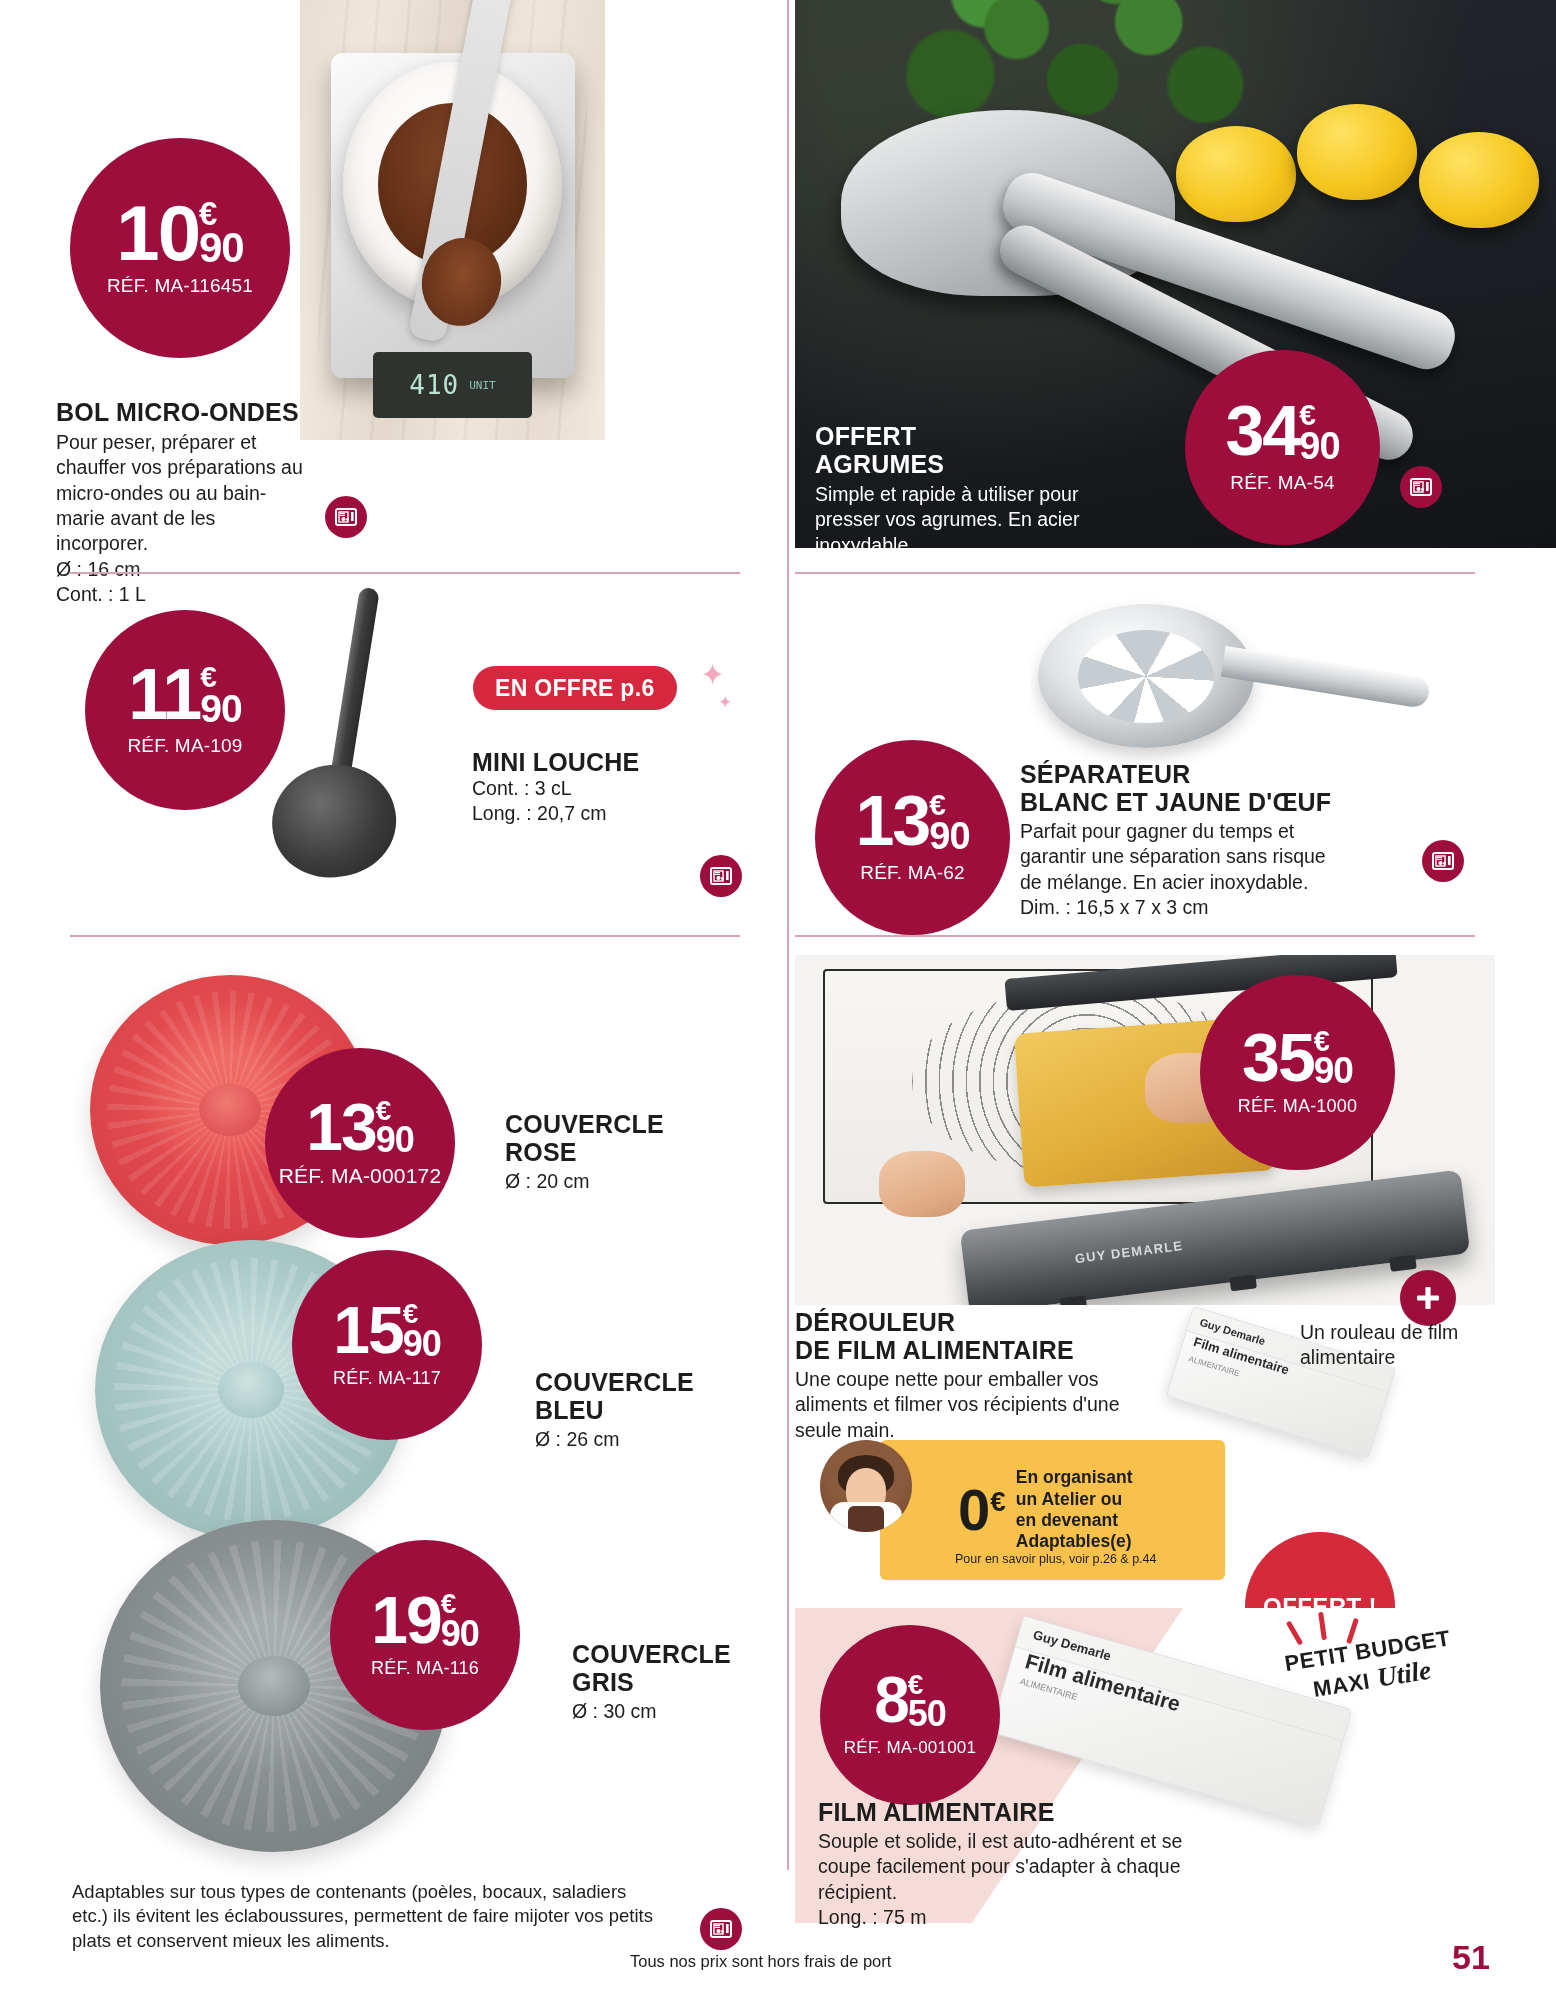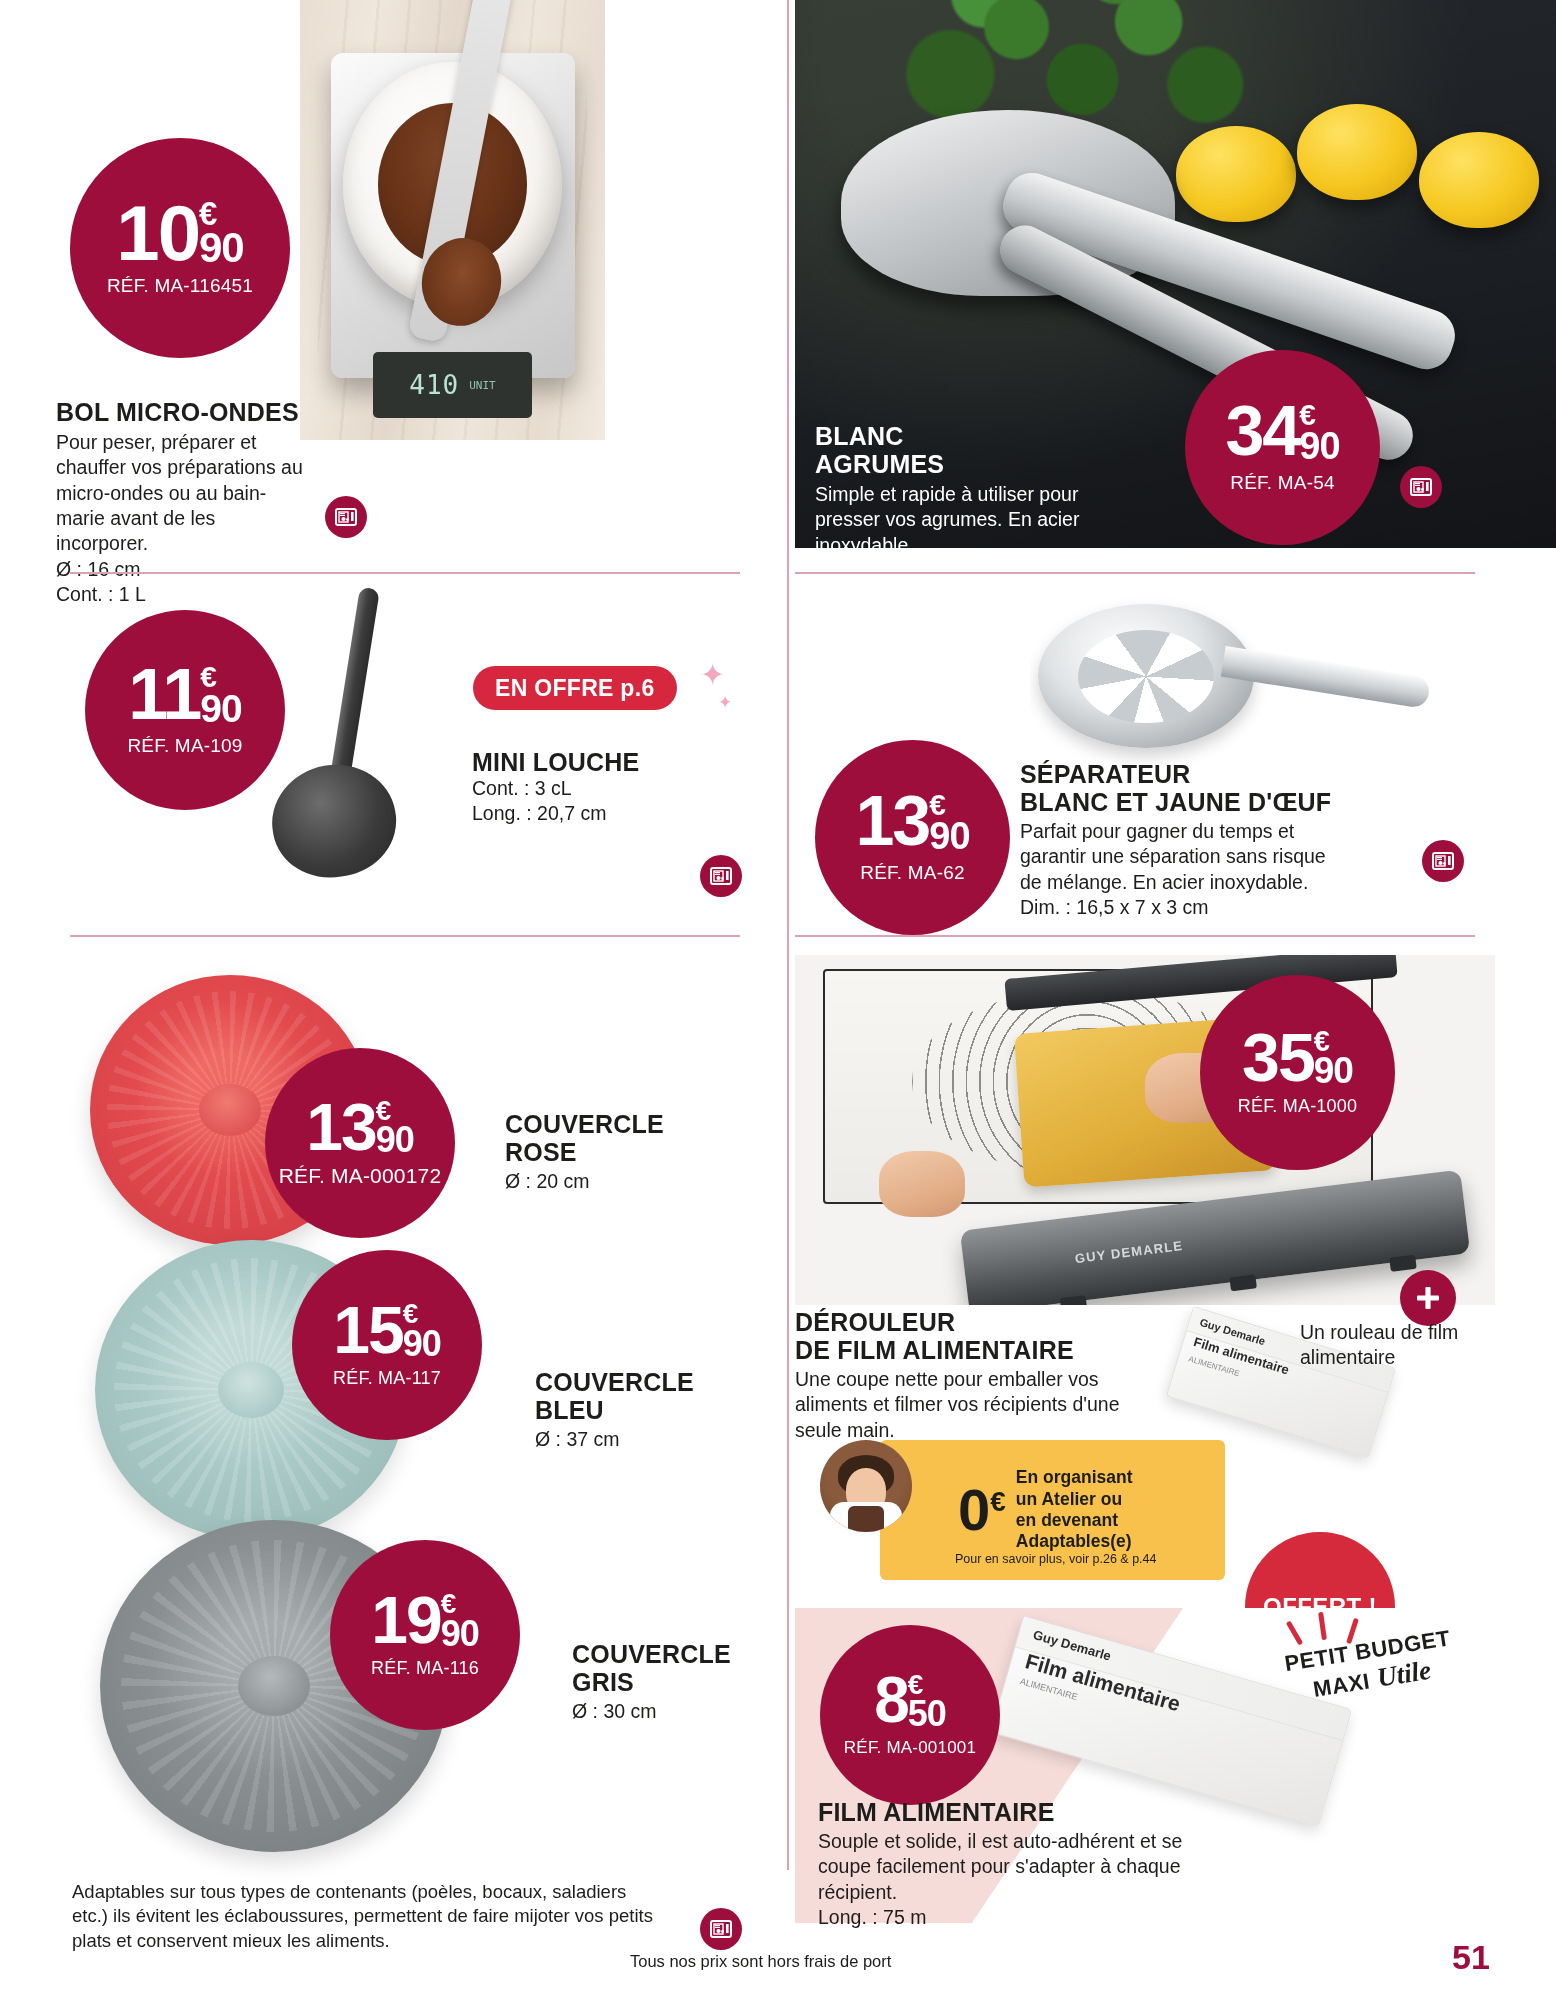--- a/index.html
+++ b/index.html
@@ -428,21 +428,21 @@
     <div class="parsley"></div>
     <div class="lemon" style="left:50%;top:23%;"></div>
     <div class="lemon" style="left:66%;top:19%;"></div>
     <div class="lemon" style="left:82%;top:24%;"></div>
     <div class="press-body"></div>
     <div class="press-arm"></div>
     <div class="press-arm2"></div>
   </div>
 
   <div class="abs" style="left:815px;top:422px;width:280px;color:#fff;">
-    <div class="prodtitle" style="color:#fff;">BLANC</div>
+    <div class="prodtitle" style="color:#fff;">OFFERT</div>
     <div class="prodtitle" style="color:#fff;">AGRUMES</div>
     <div class="prodtext" style="color:#fff;margin-top:4px;">Simple et rapide à utiliser pour presser vos agrumes. En acier inoxydable.</div>
   </div>
 
   <div class="bubble abs" style="left:1185px;top:350px;width:195px;height:195px;">
     <div class="pricerow">
       <span class="int" style="font-size:70px;">34</span>
       <span class="frac">
         <span class="eur" style="font-size:30px;">€</span>
         <span class="cent" style="font-size:38px;">90</span>
@@ -581,21 +581,21 @@
         <span class="eur" style="font-size:28px;">€</span>
         <span class="cent" style="font-size:36px;">90</span>
       </span>
     </div>
     <div class="ref" style="font-size:18px;">RÉF. MA-117</div>
   </div>
 
   <div class="abs" style="left:535px;top:1368px;width:230px;">
     <div class="prodtitle">COUVERCLE</div>
     <div class="prodtitle">BLEU</div>
-    <div class="prodtext" style="margin-top:3px;">Ø : 37 cm</div>
+    <div class="prodtext" style="margin-top:3px;">Ø : 26 cm</div>
   </div>
 
   <div class="lid" style="left:100px;top:1520px;width:348px;height:332px;
               background:radial-gradient(circle at 48% 42%,#a7acae 0 15%,#8a8f91 44%,#73797b 100%);
               box-shadow:0 10px 22px rgba(0,0,0,.14);">
     <div class="lid-rays" style="background:repeating-conic-gradient(from 0deg at 50% 50%, rgba(255,255,255,.13) 0 3deg, rgba(0,0,0,0) 3deg 9deg);border-radius:50%;"></div>
     <div class="knob" style="width:72px;height:60px;background:radial-gradient(ellipse at 45% 35%,#b4b9bb,#7d8284);"></div>
   </div>
 
   <div class="bubble abs" style="left:330px;top:1540px;width:190px;height:190px;">

